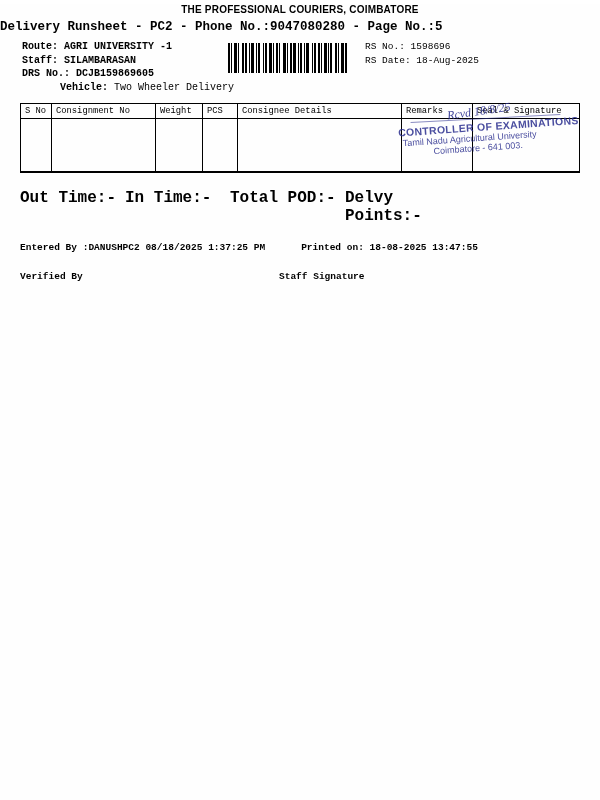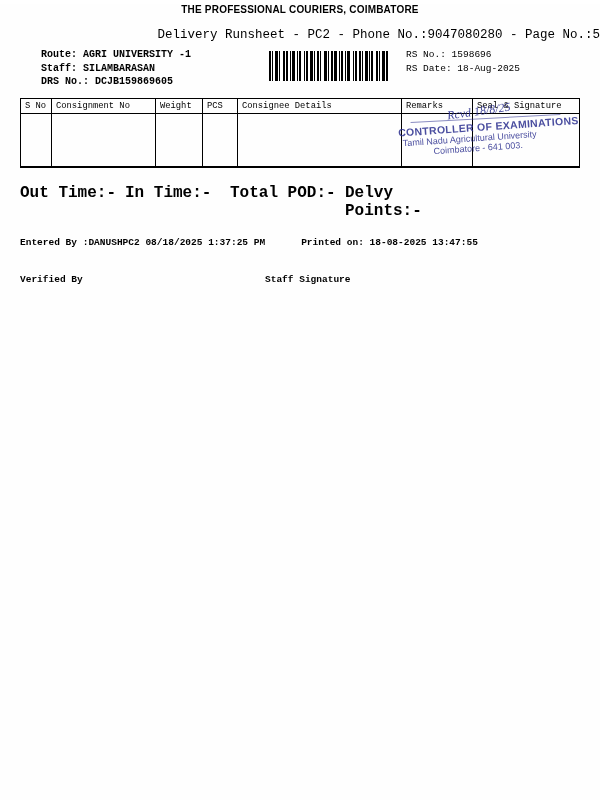--- a/index.html
+++ b/index.html
@@ -23,34 +23,34 @@
   }
   .title {
     text-align: center;
     font-family: "Liberation Sans", sans-serif;
     font-weight: bold;
     font-size: 10px;
     letter-spacing: 0.2px;
     margin-top: 4px;
   }
   .subtitle {
-    text-align: right;
+    text-align: left;
     font-family: "Liberation Mono", monospace;
-    font-weight: normal;
+    font-weight: bold;
     font-size: 12.5px;
-    margin-top: 13px;
+    margin-top: 5px;
     letter-spacing: 0px;
   }
   .meta-block {
     position: relative;
     margin-top: 6px;
+    padding-left: 22px;
     font-size: 10px;
     line-height: 13.5px;
     font-weight: bold;
-    margin-left: 41px;
   }
   .meta-line {
     white-space: pre;
   }
   .vehicle-line {
     padding-left: 38px;
     font-size: 10px;
     line-height: 13.5px;
     font-weight: normal;
     white-space: pre;
@@ -146,24 +146,25 @@
   .times .t3 { width: 115px; }
   .times .t4 { width: 120px; }
   .entered {
     margin: 17px 20px 0 20px;
     font-size: 9.5px;
     font-weight: bold;
     white-space: pre;
   }
   .entered .printed { margin-left: 24px; padding-left: 12px; }
   .verified {
-    margin: 26px 20px 0 20px;
+    margin: 18px 20px 0 20px;
     font-size: 9.5px;
     font-weight: bold;
     display: flex;
+    gap: 14px;
   }
   .verified .v1 { width: 245px; }
   .stamp {
     position: absolute;
     left: 398px;
     top: 99px;
     width: 160px;
     height: 50px;
     color: #2b2f8f;
     transform: rotate(-4deg);
@@ -225,20 +226,21 @@
 
 <div class="page">
 
   <div class="title">THE PROFESSIONAL COURIERS, COIMBATORE</div>
   <div class="subtitle">Delivery Runsheet - PC2 - Phone No.:9047080280 - Page No.:5</div>
 
   <div class="meta-block">
     <div class="meta-line">Route: AGRI UNIVERSITY -1</div>
     <div class="meta-line">Staff: SILAMBARASAN</div>
     <div class="meta-line">DRS No.: DCJB159869605</div>
+    <div class="vehicle-line"><span class="vehicle-label">Vehicle:</span> <span>Two Wheeler Delivery</span></div>
 
     <div class="rs-block">
       <div class="rs-row">RS No.: 1598696</div>
       <div class="rs-row">RS Date: 18-Aug-2025</div>
     </div>
 
     <div class="barcode">
       <div class="bar" style="width:2px"></div>
         <div class="gap" style="width:1px"></div>
       <div class="bar" style="width:1px"></div>

